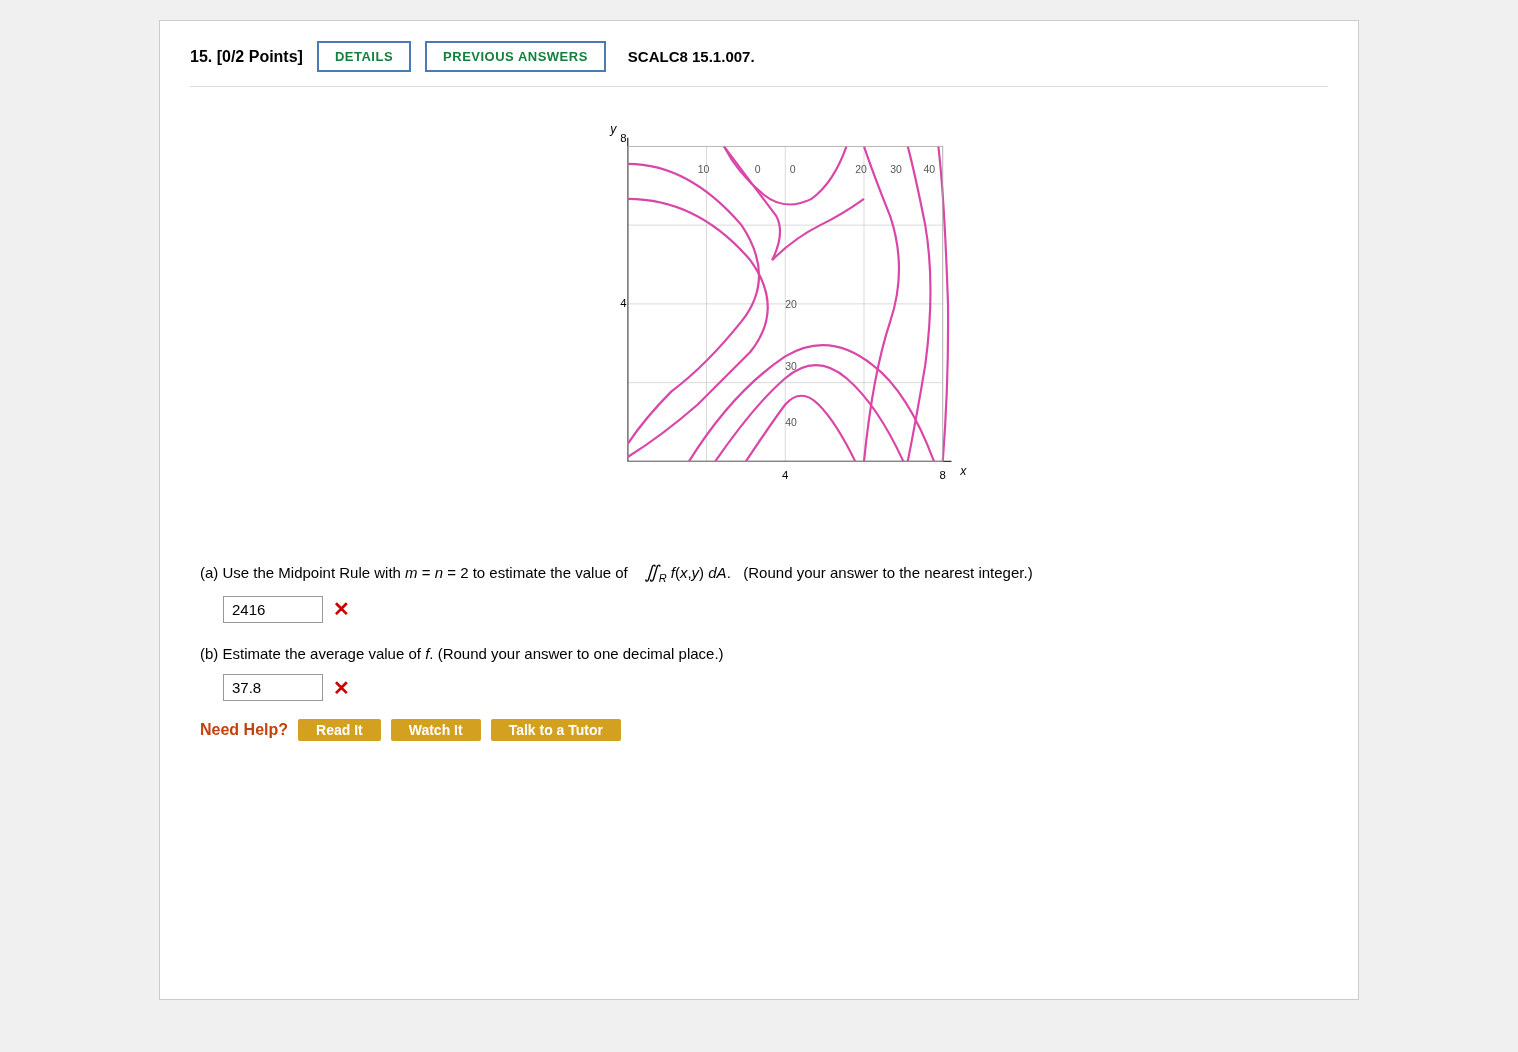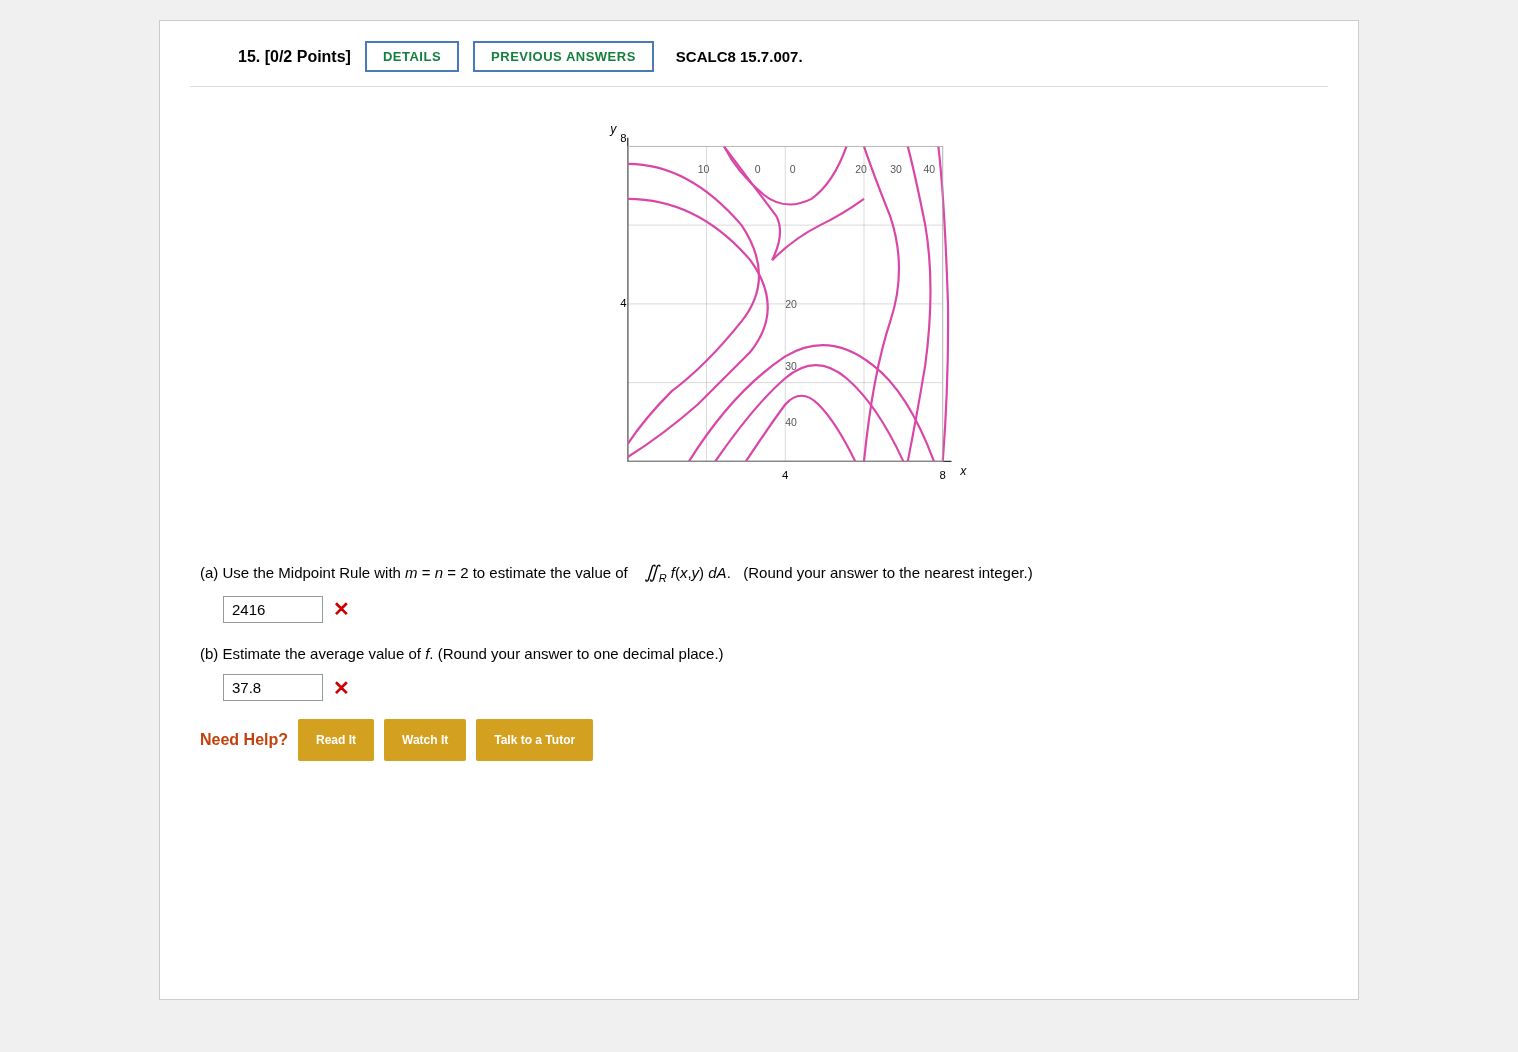--- a/index.html
+++ b/index.html
@@ -24,21 +24,20 @@
       align-items: center;
       gap: 14px;
       border-bottom: 1px solid #ddd;
       padding-bottom: 14px;
       margin-bottom: 20px;
     }
     .question-number {
       font-weight: bold;
       font-size: 16px;
       white-space: nowrap;
-      margin-left: 48px;
     }
     .btn-outline {
       border: 2px solid #4a7bb7;
       background: #fff;
       color: #15803d;
       font-weight: bold;
       font-size: 13px;
       padding: 6px 16px;
       cursor: pointer;
       letter-spacing: 0.5px;
@@ -95,41 +94,41 @@
     .need-help-label {
       color: #c2410c;
       font-weight: bold;
       font-size: 16px;
     }
     .help-btn {
       background: #d4a020;
       border: none;
       color: #fff;
       font-weight: bold;
-      font-size: 12px;
-      padding: 14px 18px;
+      font-size: 14px;
+      padding: 3px 18px;
       cursor: pointer;
       border-radius: 2px;
     }
 
     
     .graph-svg {
       overflow: visible;
     }
   </style>
 </head>
 <body>
 
 <div class="page-container">
 
   <div class="header-row">
     <span class="question-number">15. [0/2 Points]</span>
     <button class="btn-outline">DETAILS</button>
     <button class="btn-outline">PREVIOUS ANSWERS</button>
-    <span class="problem-code">SCALC8 15.7.007.</span>
+    <span class="problem-code">SCALC8 15.1.007.</span>
   </div>
 
   <div class="content-area">
 
 
     <div class="graph-container">
       <svg class="graph-svg" width="420" height="420" viewBox="-60 -30 480 450">
 
         <text x="10" y="-15" font-size="14" font-style="italic" font-family="Arial">y</text>
         <text x="410" y="375" font-size="14" font-style="italic" font-family="Arial">x</text>

